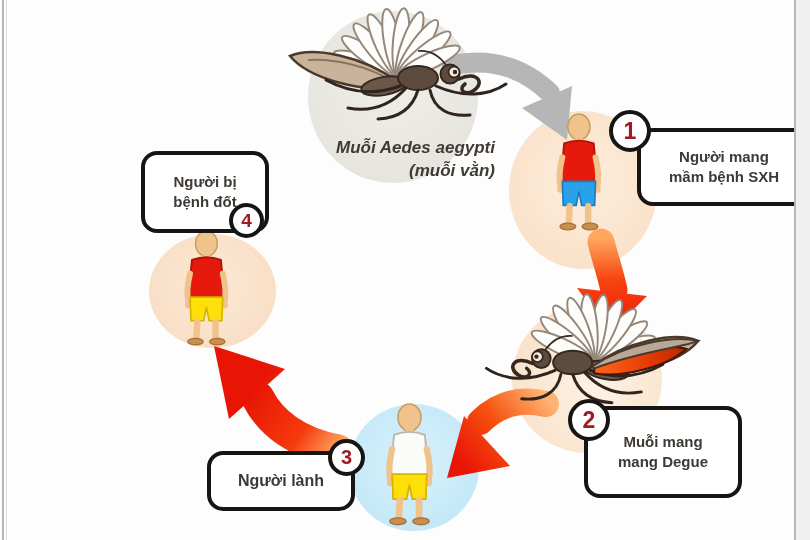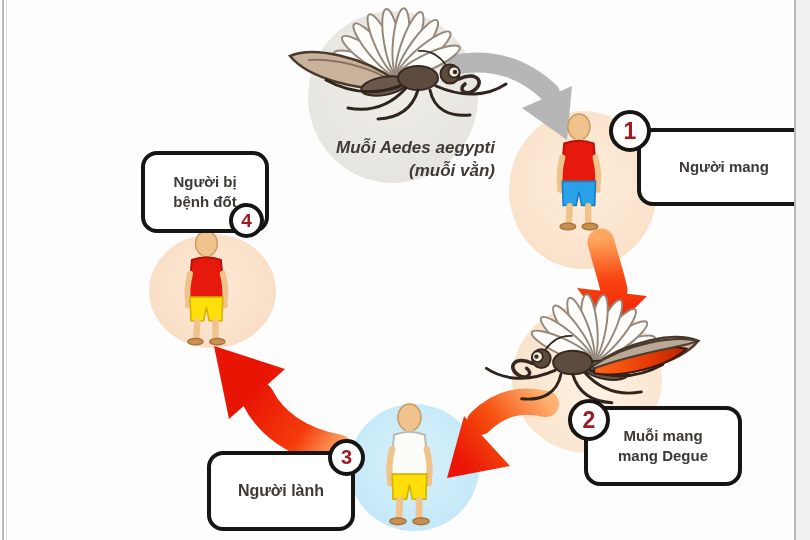--- a/index.html
+++ b/index.html
@@ -38,22 +38,22 @@
   }
 
   
   .speech{
     background:#ffffff;border:4px solid #171513;border-radius:16px;z-index:4;
     display:flex;flex-direction:column;align-items:center;justify-content:center;
     font-weight:bold;color:#3e3934;font-size:15px;line-height:1.32;text-align:center;
     box-sizing:border-box;
   }
   .speech-1{left:637px;top:128px;width:174px;height:78px;}
-  .speech-2{left:584px;top:406px;width:158px;height:80px;}
-  .speech-3{left:207px;top:451px;width:148px;height:80px;font-size:16px;}
+  .speech-2{left:584px;top:406px;width:158px;height:92px;}
+  .speech-3{left:207px;top:451px;width:148px;height:60px;font-size:16px;}
   .speech-4{left:97px;top:151px;width:128px;height:82px;margin-left:44px;}
 
   
   .badge{
     background:#ffffff;border:4px solid #171513;border-radius:50%;z-index:5;
     display:flex;align-items:center;justify-content:center;
     font-weight:bold;color:#9e1b24;box-sizing:border-box;
   }
   .badge-1{left:609px;top:110px;width:42px;height:42px;font-size:23px;}
   .badge-2{left:568px;top:399px;width:42px;height:42px;font-size:23px;}
@@ -210,20 +210,21 @@
   <use href="#person-art"></use>
 </svg>
 
 <div class="abs caption">
   <div>Muỗi Aedes aegypti</div>
   <div>(muỗi vằn)</div>
 </div>
 
 <div class="abs speech speech-1">
   <div>Người mang</div>
+  <div>mầm bệnh SXH</div>
 </div>
 <div class="abs speech speech-2">
   <div>Muỗi mang</div>
   <div>mang Degue</div>
 </div>
 <div class="abs speech speech-3">
   <div>Người lành</div>
 </div>
 <div class="abs speech speech-4">
   <div>Người bị</div>

